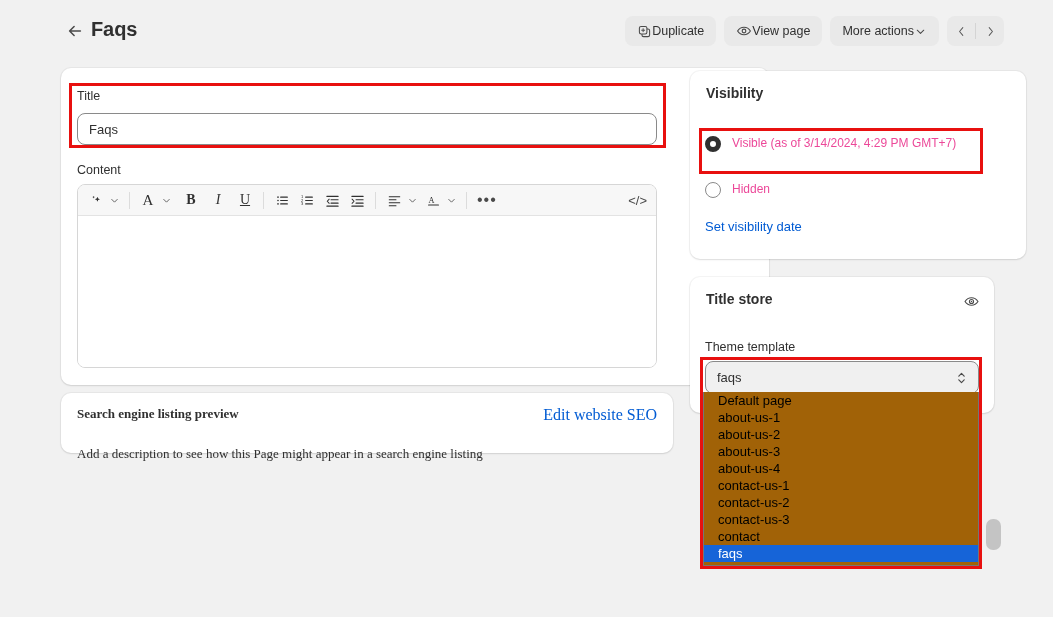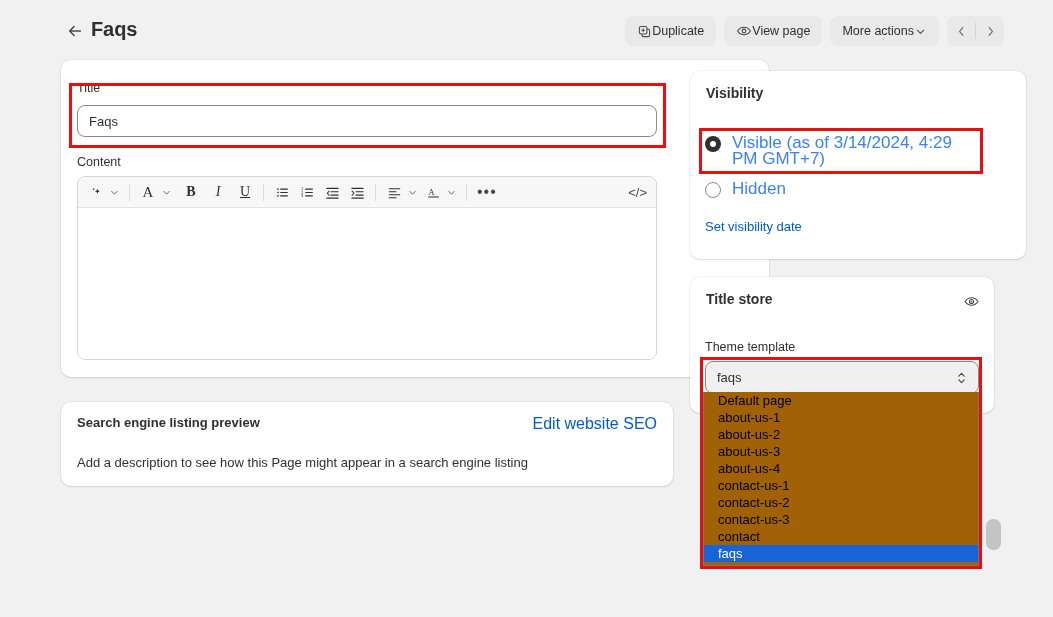--- a/index.html
+++ b/index.html
@@ -47,22 +47,22 @@
     width: 28px; height: 30px; display: flex; align-items: center;
     justify-content: center; cursor: pointer; color: #5c5c5c;
   }
   .nav-sep { width: 1px; height: 16px; background: #d4d4d4; }
 
   
   .card {
     position: absolute; background: #fff; border-radius: 10px;
     box-shadow: 0 0 0 1px rgba(0,0,0,0.04), 0 1px 2px rgba(0,0,0,0.10);
   }
-  #card-main { left: 61px; top: 60px; width: 708px; height: 317px; }
-  #card-seo  { left: 61px; top: 402px; width: 612px; height: 84px; }
+  #card-main { left: 61px; top: 68px; width: 708px; height: 317px; }
+  #card-seo  { left: 61px; top: 393px; width: 612px; height: 60px; font-family: Liberation Serif, serif; }
   #card-visibility { left: 690px; top: 71px; width: 336px; height: 188px; }
   #card-store { left: 690px; top: 277px; width: 304px; height: 136px; }
 
   .label {
     font-size: 12.5px; color: #303030; font-family: "Liberation Sans", sans-serif;
   }
 
   
   .title-label { position: absolute; left: 16px; top: 21px; }
   .sparkle-icon { position: absolute; right: 14px; top: 19px; color: #5c5c5c; }
@@ -107,21 +107,21 @@
   
   .card-heading { position: absolute; left: 16px; top: 14px; font-size: 14px; font-weight: bold; color: #303030; }
   .radio-row { position: absolute; display: flex; align-items: flex-start; cursor: pointer; }
   #radio-visible { left: 15px; top: 64px; width: 272px; }
   #radio-hidden  { left: 15px; top: 110px; width: 272px; }
   .radio {
     width: 16px; height: 16px; border-radius: 50%; border: 1.5px solid #8a8a8a;
     background: #fff; flex: none; margin-top: 1px; position: relative;
   }
   .radio.checked { border: 5px solid #303030; background: #fff; }
-  .radio-text { margin-left: 11px; font-size: 17px; color: #3b82f6; line-height: 16px; }
+  .radio-text { margin-left: 11px; font-size: 12px; color: #ec4899; line-height: 16px; }
   .vis-date-link { position: absolute; left: 15px; top: 148px; font-size: 13px; color: #005bd3; cursor: pointer; }
 
   
   .eye-btn { position: absolute; right: 14px; top: 16px; color: #4a4a4a; cursor: pointer; }
   .field-label { position: absolute; left: 15px; top: 63px; font-size: 12.5px; color: #303030; }
   .select-box {
     position: absolute; left: 15px; top: 84px; width: 274px; height: 33px;
     background: #f0f0f0; border: 1px solid #8a8a8a; border-radius: 8px;
     display: flex; align-items: center; padding: 0 11px;
     font-size: 13px; color: #303030; cursor: pointer;

